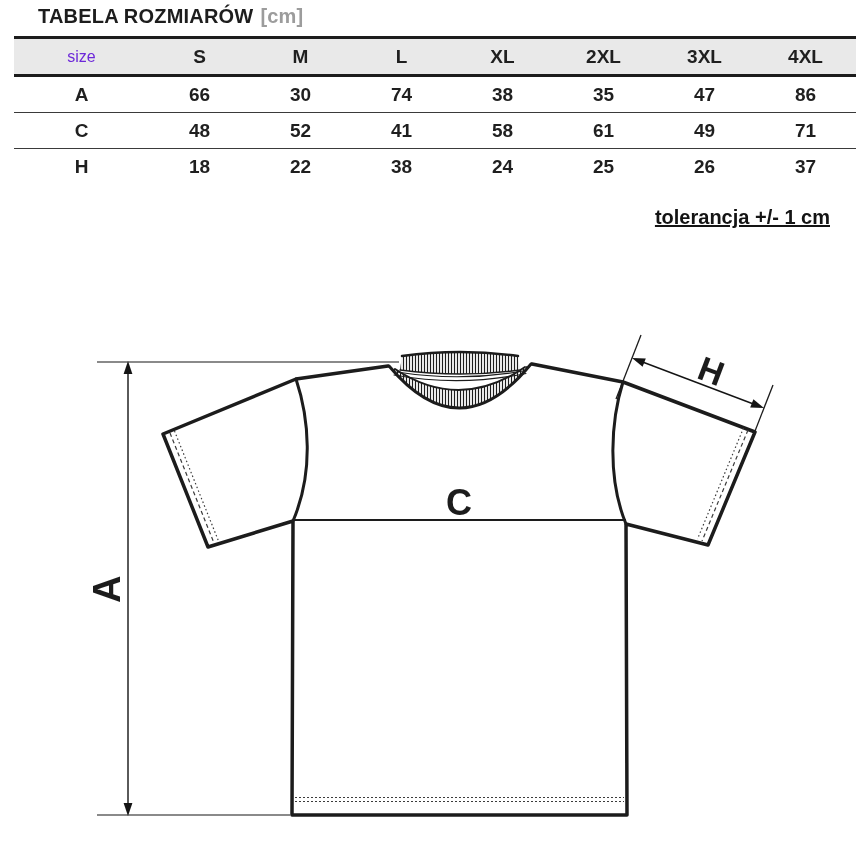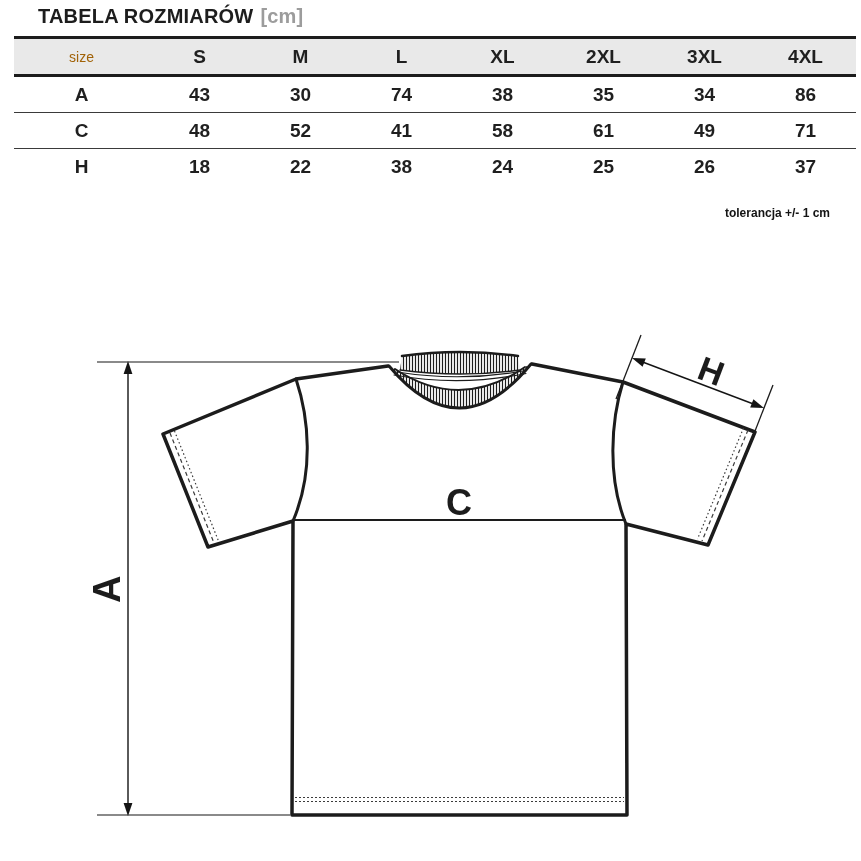--- a/index.html
+++ b/index.html
@@ -19,27 +19,27 @@
   table.size-table col.lbl{width:135px;}
   table.size-table th,table.size-table td{
     height:35px;text-align:center;vertical-align:middle;padding:0;
     font-size:19px;font-weight:700;color:#1f1f1f;
   }
   table.size-table thead tr{
     background:#e9e9e9;
     border-top:3px solid #1c1c1c;border-bottom:3px solid #1c1c1c;
   }
   table.size-table thead th.size-word{
-    color:#a16207;font-weight:400;font-size:14px;
+    color:#6d28d9;font-weight:400;font-size:16px;
   }
   table.size-table tbody tr+tr{border-top:1.5px solid #3a3a3a;}
   table.size-table tbody th{font-weight:700;}
   .tolerance-note{
-    position:absolute;right:31px;top:206px;font-size:12px;font-weight:700;
-    color:#141414;white-space:nowrap;
+    position:absolute;right:31px;top:206px;font-size:20px;font-weight:700;
+    color:#141414;white-space:nowrap;text-decoration:underline;
   }
   svg.diagram{position:absolute;left:0;top:0;z-index:1;pointer-events:none;}
   svg text{font-family:"Liberation Sans",sans-serif;font-weight:600;fill:#1c1c1c;}
 </style>
 </head>
 <body>
 
 <div class="page-title">
   <span>TABELA ROZMIARÓW</span><span class="unit">[cm]</span>
 </div>
@@ -63,26 +63,26 @@
       <th>L</th>
       <th>XL</th>
       <th>2XL</th>
       <th>3XL</th>
       <th>4XL</th>
     </tr>
   </thead>
   <tbody>
     <tr>
       <th>A</th>
-      <td>43</td>
+      <td>66</td>
       <td>30</td>
       <td>74</td>
       <td>38</td>
       <td>35</td>
-      <td>34</td>
+      <td>47</td>
       <td>86</td>
     </tr>
     <tr>
       <th>C</th>
       <td>48</td>
       <td>52</td>
       <td>41</td>
       <td>58</td>
       <td>61</td>
       <td>49</td>

